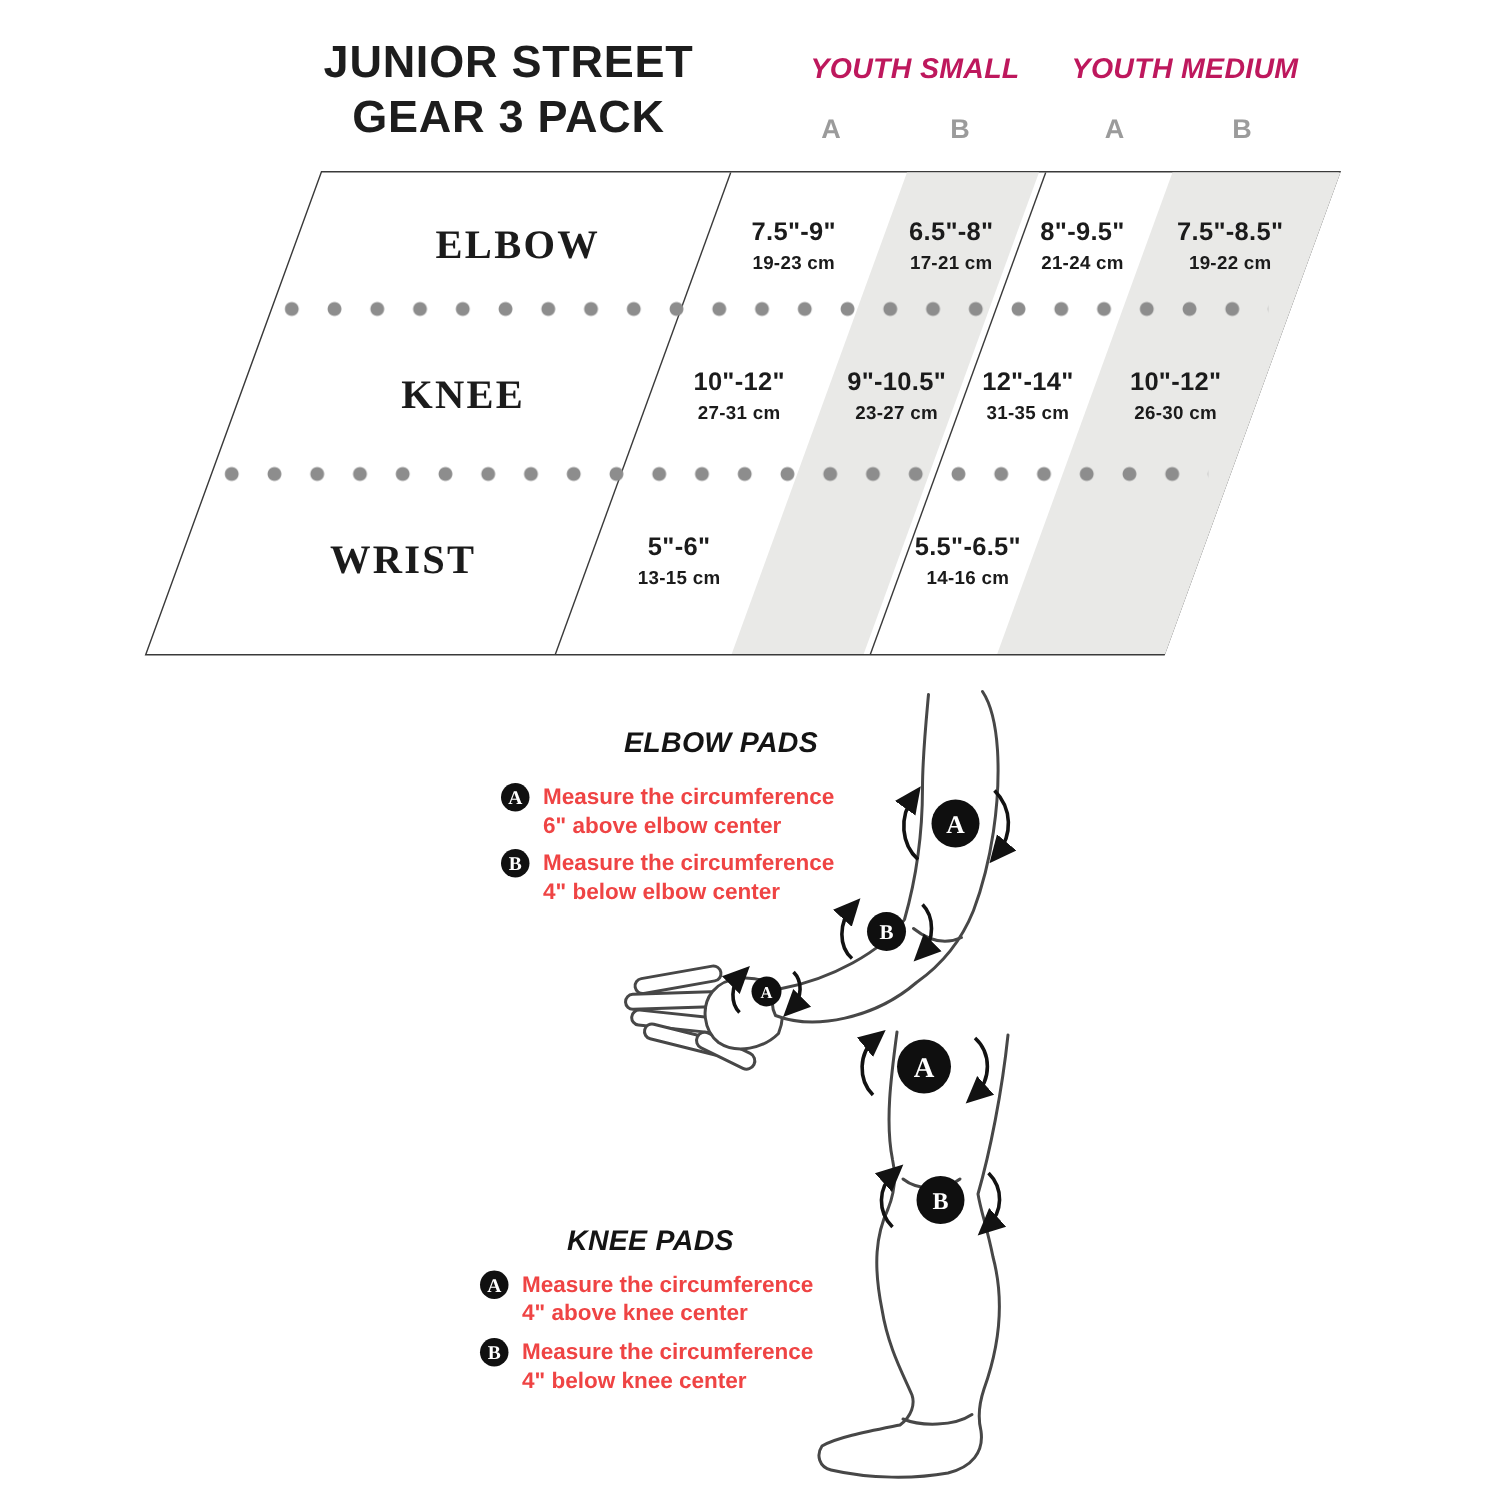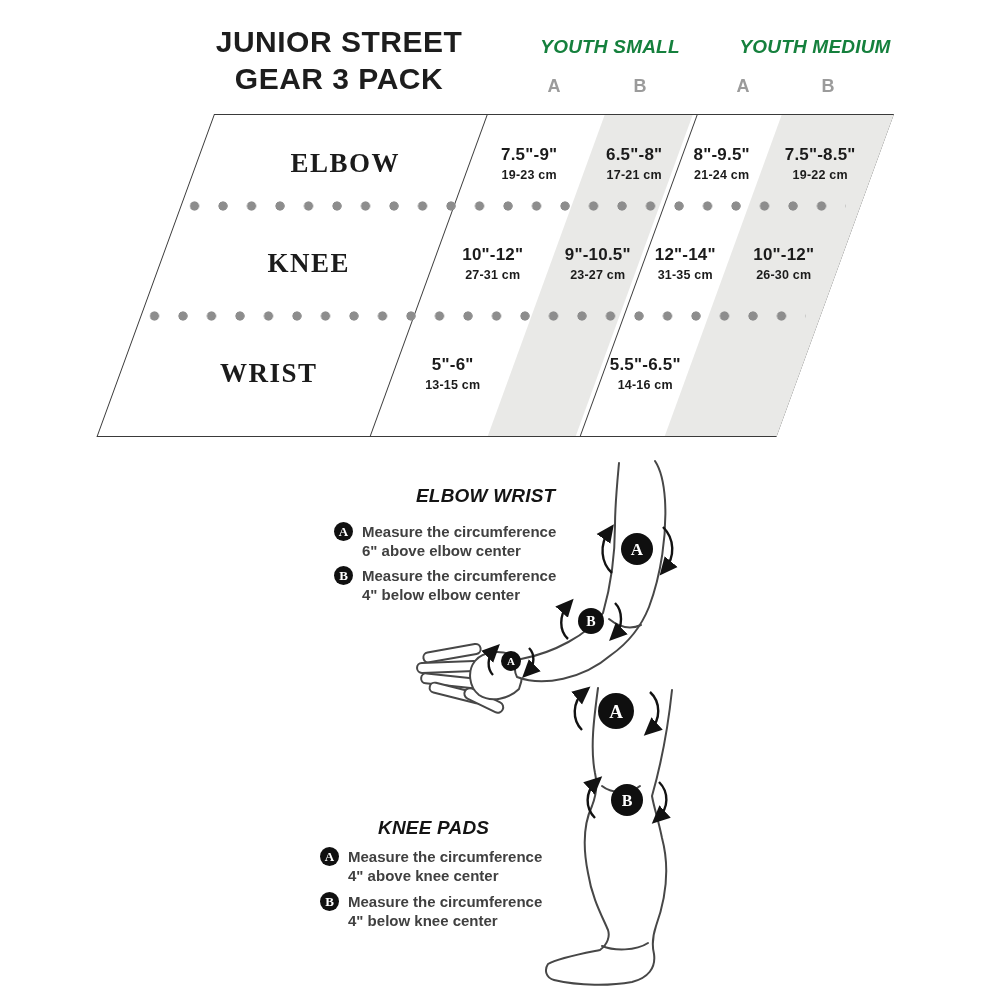--- a/index.html
+++ b/index.html
@@ -4,23 +4,23 @@
 <style>
   html,body{margin:0;padding:0;background:#fff;}
   .page{position:relative;width:984px;height:1003px;background:#ffffff;overflow:hidden;
         font-family:"Liberation Sans",sans-serif;color:#1c1c1c;}
 
   
   .title{position:absolute;left:189px;top:24px;width:300px;margin:0;text-align:center;
          font-size:30px;font-weight:800;letter-spacing:.5px;line-height:1.22;
          white-space:pre-line;color:#1d1d1d;}
   .group-header{position:absolute;top:36px;transform:translateX(-50%);
-         font-style:italic;font-weight:800;font-size:19px;color:#15803d;letter-spacing:.2px;}
+         font-style:italic;font-weight:800;font-size:19px;color:#be185d;letter-spacing:.2px;}
   .gh-small{left:610px;}
-  .gh-medium{left:815px;}
+  .gh-medium{left:790px;}
   .col-letter{position:absolute;top:76px;transform:translateX(-50%);
          font-weight:700;font-size:18px;color:#9b9b9b;}
   .cl-1{left:554px;}.cl-2{left:640px;}.cl-3{left:743px;}.cl-4{left:828px;}
 
   
   .table-skew{position:absolute;left:214px;top:114px;width:680px;height:323px;
          transform:skewX(-20deg);transform-origin:0 0;border:1px solid #3a3a3a;
          background:#fff;box-sizing:border-box;}
   .stripe{position:absolute;top:0;bottom:0;background:#e9e9e7;}
   .stripe-b1{left:390px;width:88px;}
@@ -54,21 +54,21 @@
   .h-elbow{left:416px;top:485px;}
   .h-knee{left:378px;top:817px;text-align:center;}
   .instr{position:absolute;display:flex;gap:9px;align-items:flex-start;}
   .i-elbow-a{left:334px;top:522px;}
   .i-elbow-b{left:334px;top:566px;}
   .i-knee-a{left:320px;top:847px;}
   .i-knee-b{left:320px;top:892px;}
   .marker{flex:none;width:19px;height:19px;border-radius:50%;background:#101010;color:#fff;
         display:flex;align-items:center;justify-content:center;
         font-family:"Liberation Serif",serif;font-weight:700;font-size:13px;}
-  .instr-text{font-weight:700;font-size:15px;line-height:1.28;color:#404040;}
+  .instr-text{font-weight:700;font-size:15px;line-height:1.28;color:#ef4444;}
 
   
   .arm-svg{position:absolute;left:413px;top:455px;width:300px;height:270px;}
   .leg-svg{position:absolute;left:540px;top:678px;width:180px;height:325px;}
   .svg-letter{fill:#ffffff;font-family:"Liberation Serif",serif;font-weight:700;text-anchor:middle;}
 </style>
 </head>
 <body>
 
 <div class="page">
@@ -140,21 +140,21 @@
       </div>
       <div class="cell cB1"></div>
       <div class="cell cA2">
         <div class="in">5.5"-6.5"</div>
         <div class="cm">14-16 cm</div>
       </div>
       <div class="cell cB2"></div>
     </div>
   </div>
 
-  <h2 class="section-heading h-elbow">ELBOW WRIST</h2>
+  <h2 class="section-heading h-elbow">ELBOW PADS</h2>
 
   <div class="instr i-elbow-a">
     <div class="marker">A</div>
     <div class="instr-text">
       <div>Measure the circumference</div>
       <div>6" above elbow center</div>
     </div>
   </div>
   <div class="instr i-elbow-b">
     <div class="marker">B</div>

